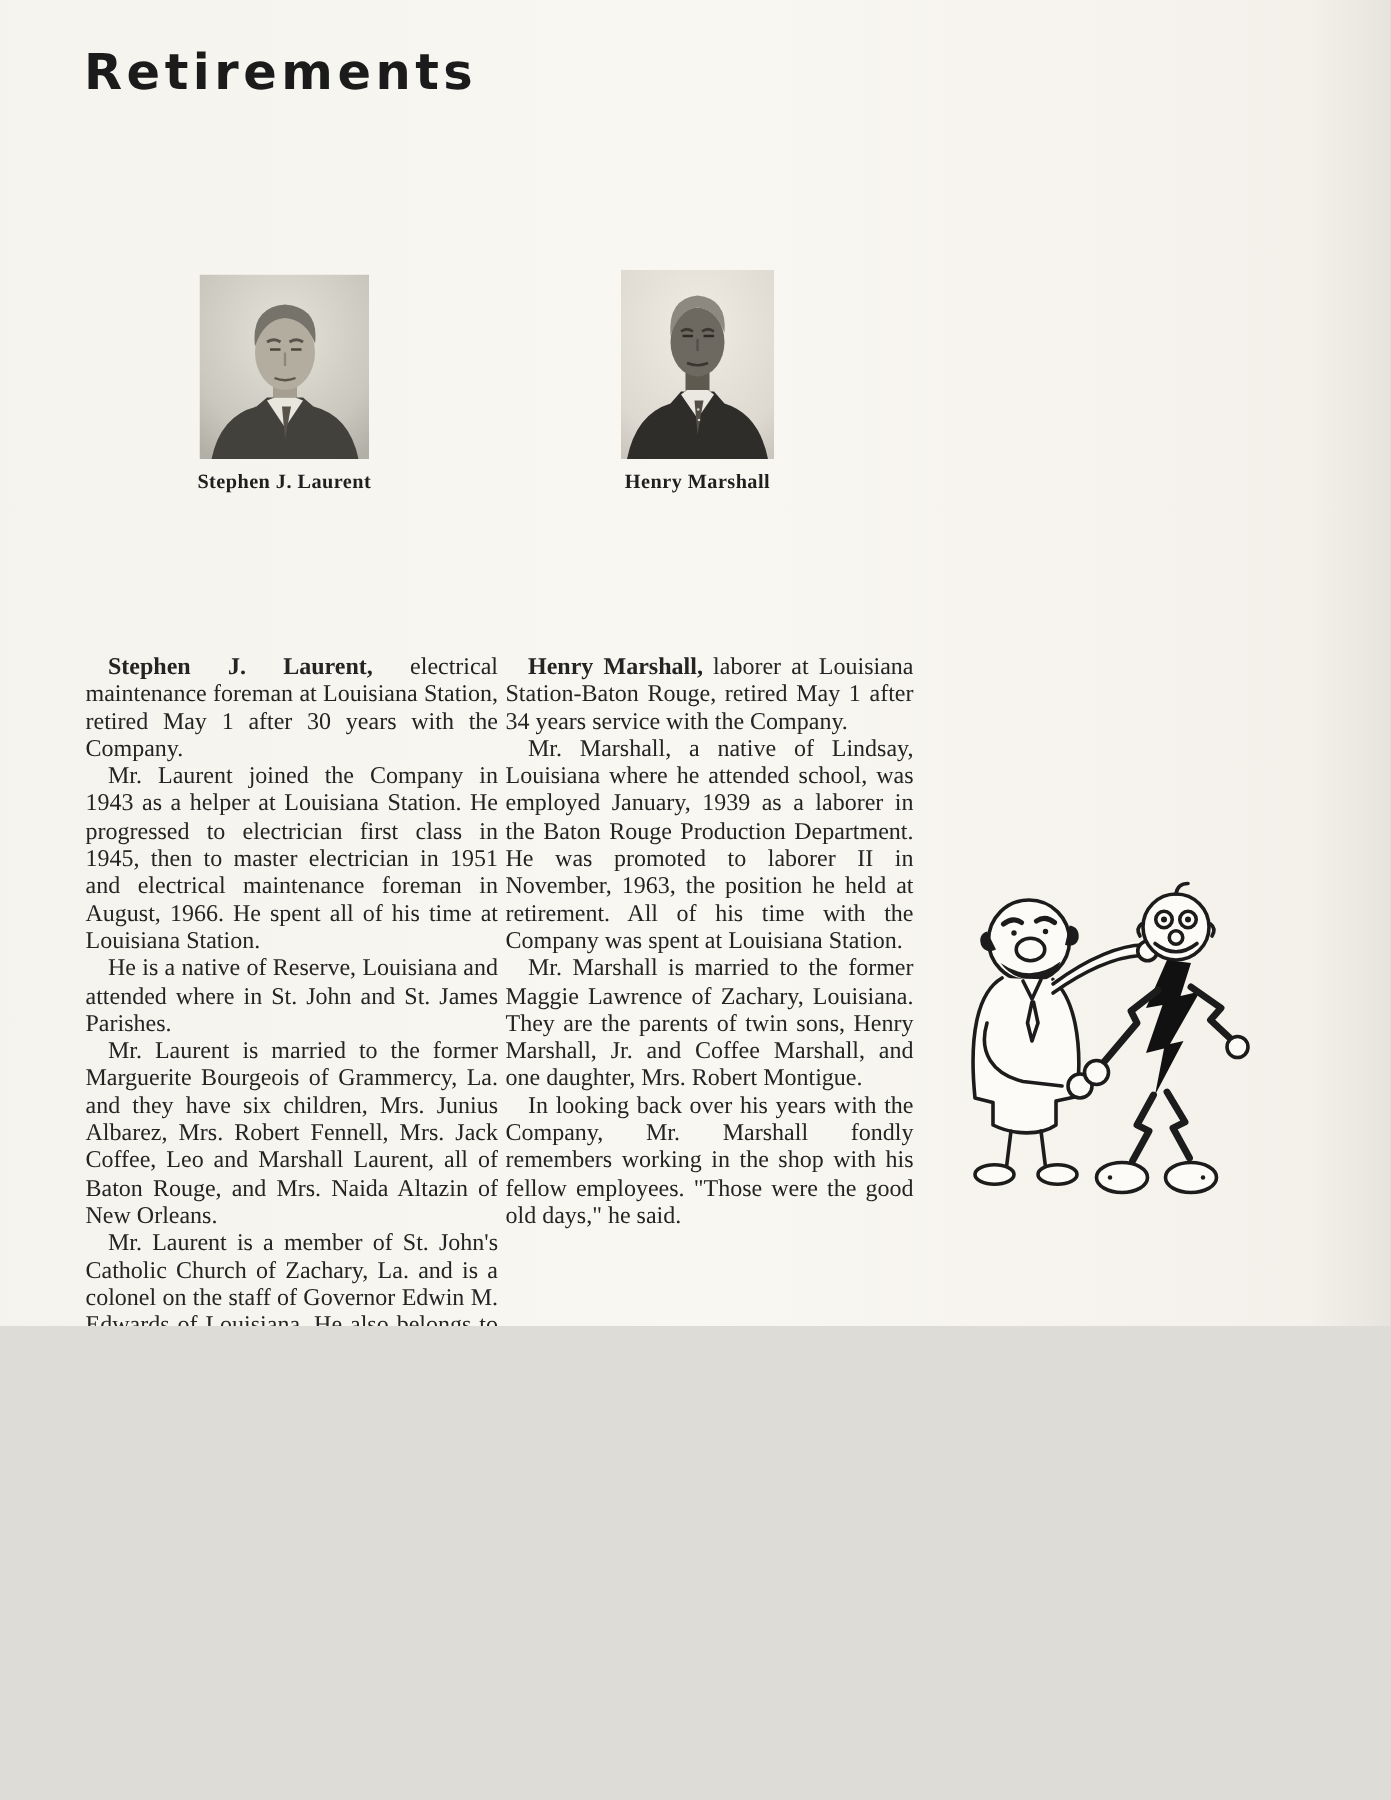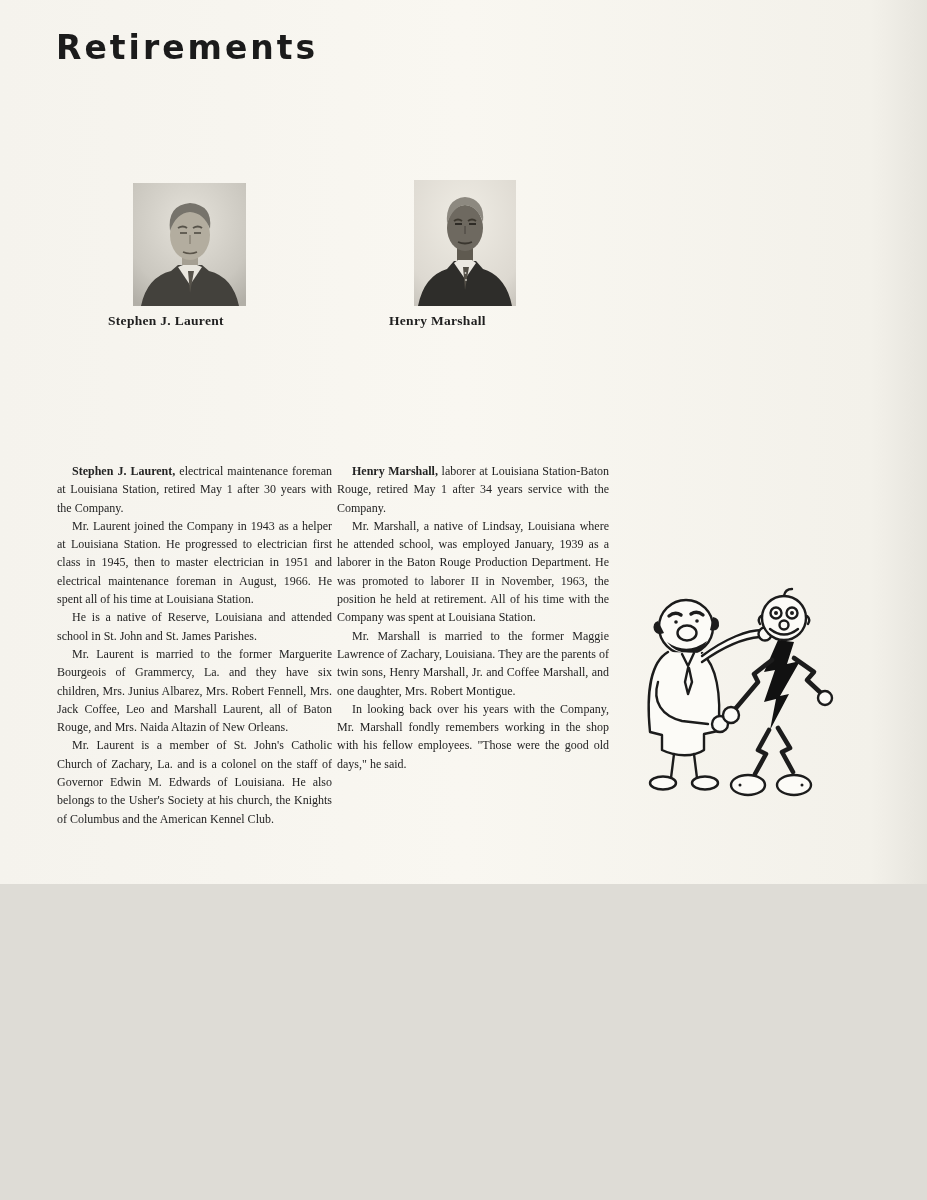--- a/index.html
+++ b/index.html
@@ -26,30 +26,30 @@
   }
   .photo { position: absolute; margin: 0; padding: 0; }
   .photo svg { display: block; }
   .photo-left { left: 133px; top: 183px; width: 113px; height: 123px; }
   .photo-right { left: 414px; top: 180px; width: 102px; height: 126px; }
   .caption {
     position: absolute;
     font-weight: bold;
     font-size: 13.5px;
     letter-spacing: 0.3px;
-    text-align: left;
+    text-align: center;
     color: #1f1f1f;
   }
   .caption-left  { left: 108px; top: 313px; width: 163px; }
   .caption-right { left: 389px; top: 313px; width: 152px; }
   .column {
     position: absolute;
-    top: 462px;
+    top: 436px;
     width: 275px;
-    font-size: 12px;
+    font-size: 16px;
     line-height: 18.3px;
     text-align: justify;
     color: #242424;
   }
   .column-left  { left: 57px; }
   .column-right { left: 337px; width: 272px; }
   .column p { margin: 0; text-indent: 15px; }
   .lead { font-weight: bold; }
   .cartoon { position: absolute; left: 636px; top: 582px; width: 202px; height: 237px; }
   .cartoon svg { display: block; width: 100%; height: 100%; }
@@ -116,21 +116,21 @@
       <path d="M49,87 L51,110 L55,87 Z" fill="#524e46"></path>
       <circle cx="51.5" cy="93" r="0.9" fill="#cfccc4"></circle>
       <circle cx="52" cy="100" r="0.9" fill="#cfccc4"></circle>
     </svg>
   </figure>
   <figcaption class="caption caption-right">Henry Marshall</figcaption>
 
   <section class="column column-left">
     <p><span class="lead">Stephen J. Laurent,</span><span> electrical maintenance foreman at Louisiana Station, retired May 1 after 30 years with the Company.</span></p>
     <p>Mr. Laurent joined the Company in 1943 as a helper at Louisiana Station. He progressed to electrician first class in 1945, then to master electrician in 1951 and electrical maintenance foreman in August, 1966. He spent all of his time at Louisiana Station.</p>
-    <p>He is a native of Reserve, Louisiana and attended school in St. John and St. James Parishes.</p>
+    <p>He is a native of Reserve, Louisiana and attended where in St. John and St. James Parishes.</p>
     <p>Mr. Laurent is married to the former Marguerite Bourgeois of Grammercy, La. and they have six children, Mrs. Junius Albarez, Mrs. Robert Fennell, Mrs. Jack Coffee, Leo and Marshall Laurent, all of Baton Rouge, and Mrs. Naida Altazin of New Orleans.</p>
     <p>Mr. Laurent is a member of St. John's Catholic Church of Zachary, La. and is a colonel on the staff of Governor Edwin M. Edwards of Louisiana. He also belongs to the Usher's Society at his church, the Knights of Columbus and the American Kennel Club.</p>
   </section>
 
   <section class="column column-right">
     <p><span class="lead">Henry Marshall,</span><span> laborer at Louisiana Station-Baton Rouge, retired May 1 after 34 years service with the Company.</span></p>
     <p>Mr. Marshall, a native of Lindsay, Louisiana where he attended school, was employed January, 1939 as a laborer in the Baton Rouge Production Department.  He was promoted to laborer II in November, 1963, the position he held at retirement. All of his time with the Company was spent at Louisiana Station.</p>
     <p>Mr. Marshall is married to the former Maggie Lawrence of Zachary, Louisiana.  They are the parents of twin sons, Henry Marshall, Jr. and Coffee Marshall, and one daughter, Mrs. Robert Montigue.</p>
     <p>In looking back over his years with the Company, Mr. Marshall fondly remembers working in the shop with his fellow employees. "Those were the good old days," he said.</p>
   </section>

